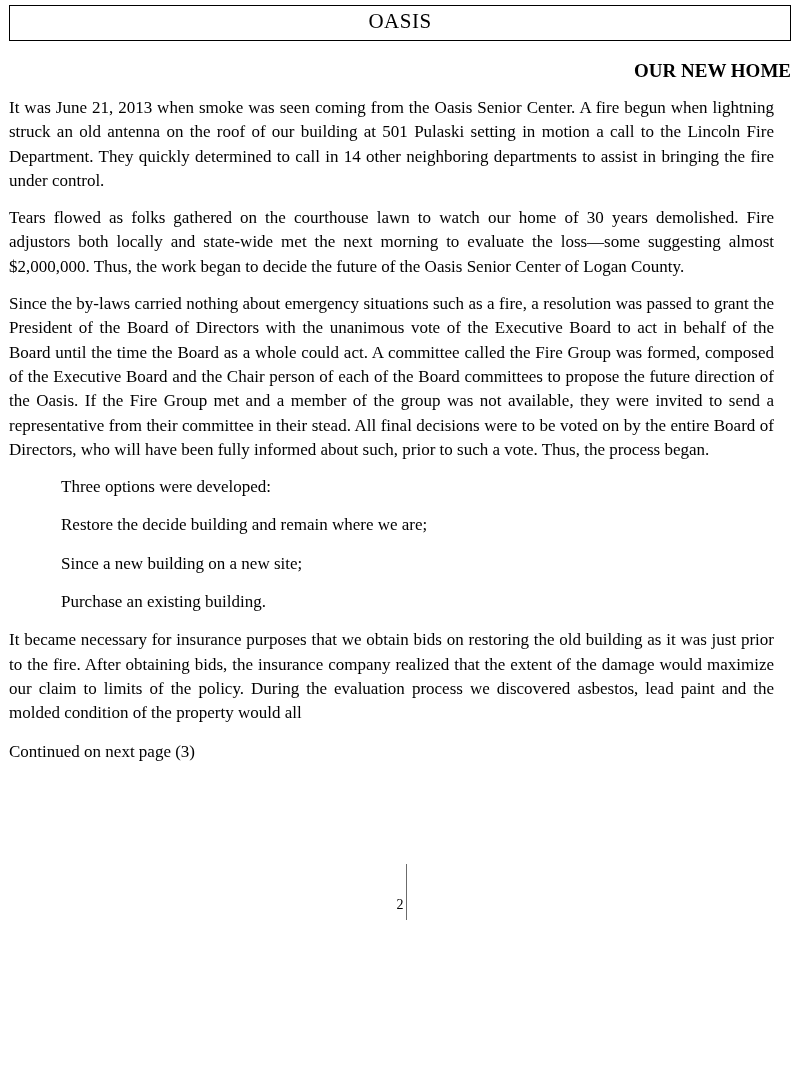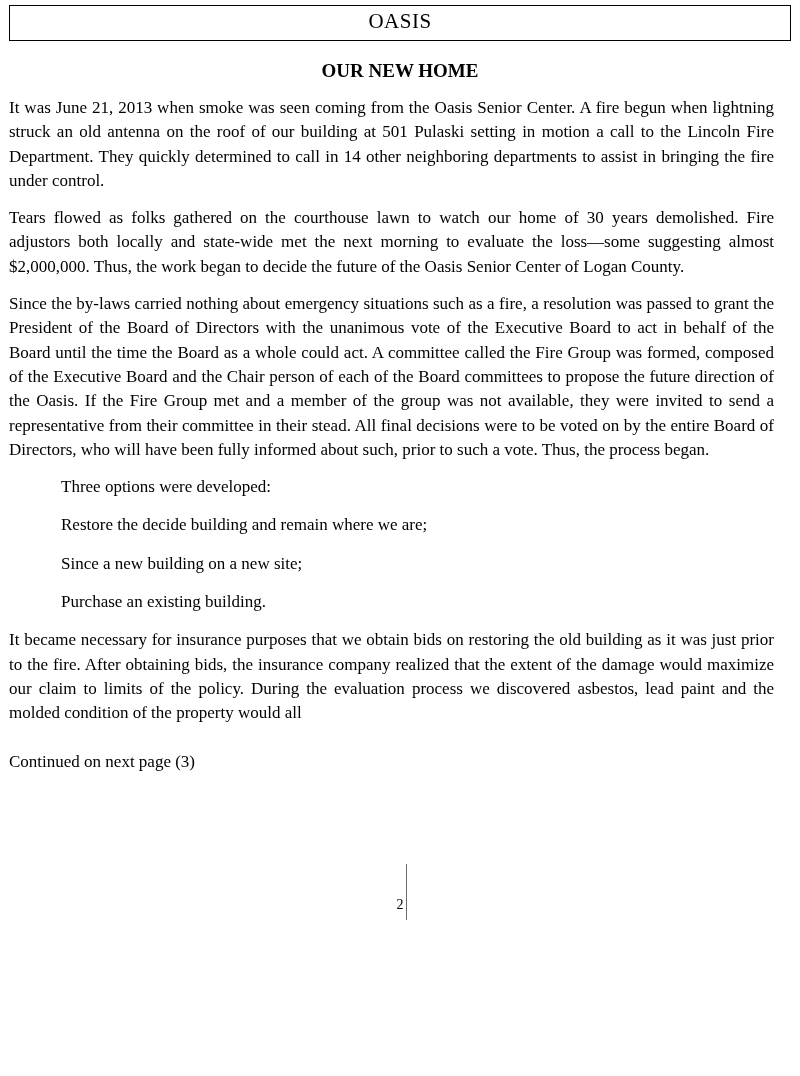--- a/index.html
+++ b/index.html
@@ -22,41 +22,41 @@
     padding: 5px 9px 0 9px;
   }
   .masthead-box {
     border: 1px solid #000;
     text-align: center;
     font-size: 21px;
     letter-spacing: 0.5px;
     padding: 3px 0 6px 0;
   }
   .doc-title {
-    text-align: center;
+    text-align: right;
     font-weight: bold;
     font-size: 19px;
     margin: 19px 0 14px 0;
   }
   p.body-para {
     font-size: 17px;
     line-height: 1.43;
     text-align: justify;
     text-align-last: left;
     margin: 0 17px 13px 0;
   }
   .option-line {
     font-size: 17px;
     line-height: 1.43;
     margin: 0 0 14px 52px;
     font-family: Liberation Serif, serif;
   }
   .continued-note {
     font-size: 17px;
-    margin-top: 26px;
+    margin-top: 16px;
   }
   .column-divider {
     position: absolute;
     left: 406px;
     top: 864px;
     width: 1px;
     height: 184px;
     background: #6b6b6b;
   }
   .page-number {

